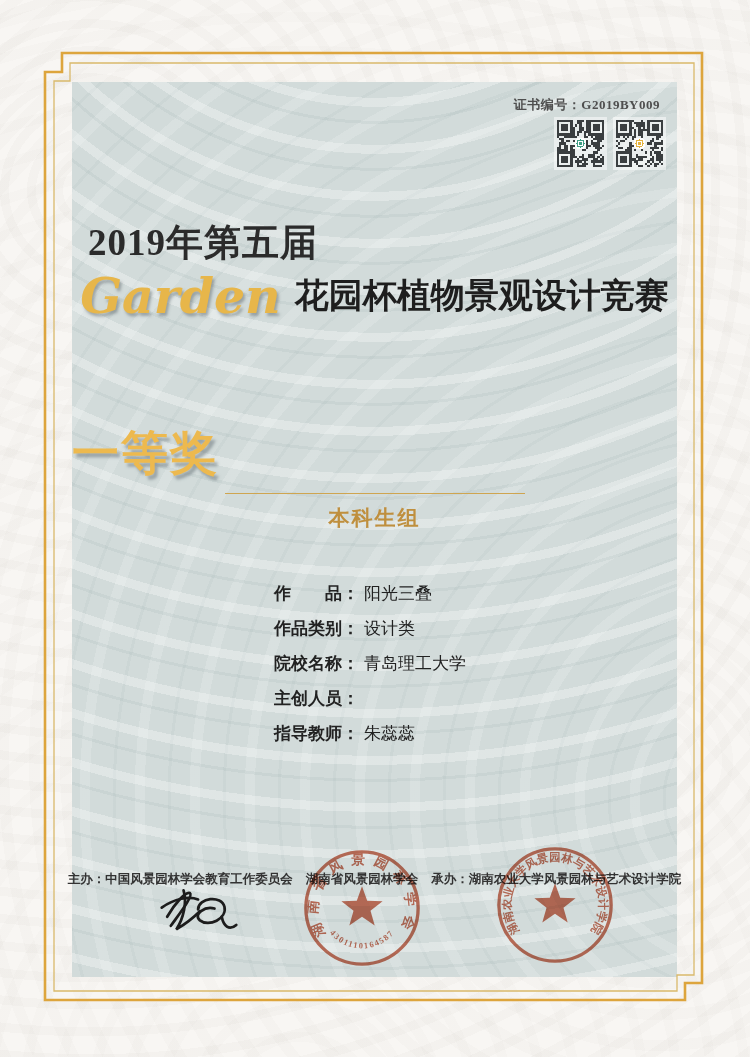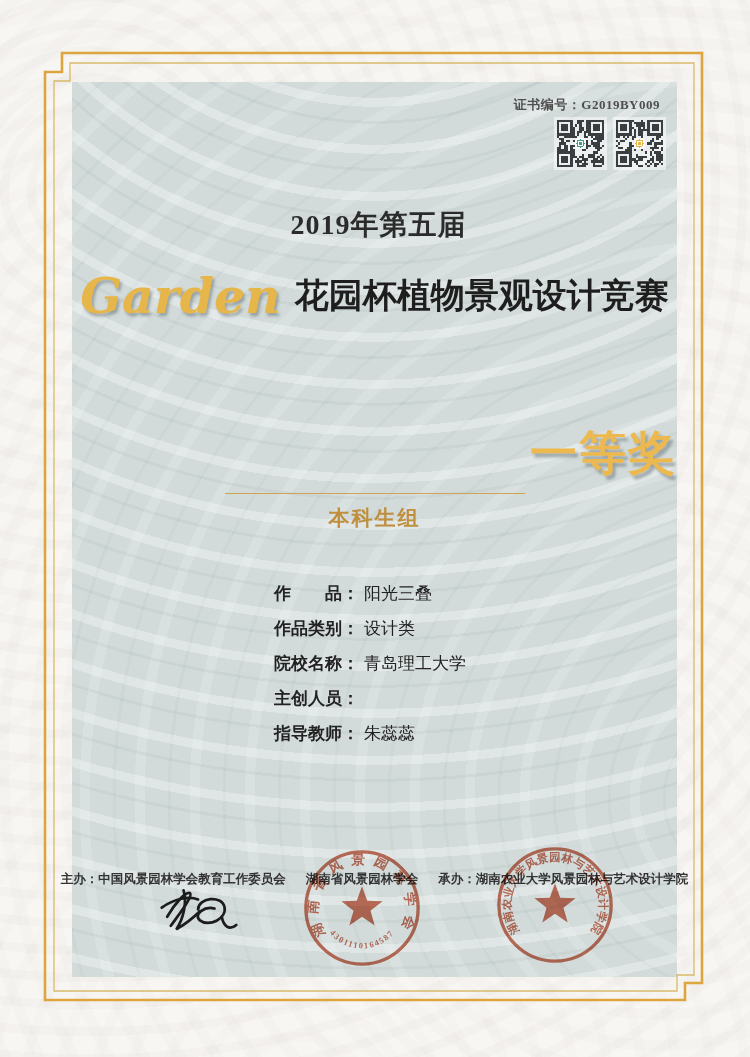--- a/index.html
+++ b/index.html
@@ -17,39 +17,39 @@
     position:absolute;left:72px;top:82px;width:605px;height:895px;z-index:1;
     background-color:#d2dbda;
     background-image:
       repeating-radial-gradient(circle at 50% -35%, rgba(255,255,255,0.30) 0 9px, rgba(0,0,0,0) 9px 23px, rgba(125,150,150,0.10) 23px 26px, rgba(0,0,0,0) 26px 47px),
       repeating-radial-gradient(circle at 112% 80%, rgba(255,255,255,0.16) 0 10px, rgba(0,0,0,0) 10px 29px, rgba(125,150,150,0.07) 29px 32px, rgba(0,0,0,0) 32px 55px);
   }
   .cert-no{position:absolute;top:14px;right:17px;font-family:"Liberation Serif",serif;
     font-size:13px;font-weight:600;color:#4f4f4f;letter-spacing:.5px;}
   .qr-row{position:absolute;top:35px;right:11px;display:flex;gap:6px;}
   .qr{width:53px;height:53px;shape-rendering:crispEdges;}
-  .year-title{position:absolute;top:120px;left:0;width:100%;margin:4px;text-align:center;
-    font-family:"Liberation Serif",serif;font-size:28px;font-weight:600;color:#2b2b2b;letter-spacing:1px;}
+  .year-title{position:absolute;top:120px;left:0;width:100%;margin:16px;text-align:left;
+    font-family:"Liberation Serif",serif;font-size:37px;font-weight:600;color:#2b2b2b;letter-spacing:1px;}
   .comp-line{position:absolute;top:178px;left:0;width:100%;height:72px;
     display:flex;align-items:center;justify-content:center;}
   .garden{font-family:"DejaVu Serif",serif;font-style:italic;font-weight:bold;font-size:49px;
     color:#e7b64a;margin-right:14px;text-shadow:2px 3px 3px rgba(96,106,110,0.5);}
   .comp-title{font-family:"Liberation Serif",serif;font-size:34px;font-weight:600;color:#1e1e1e;}
-  .award{position:absolute;top:340px;left:0;width:100%;text-align:right;
+  .award{position:absolute;top:340px;left:0;width:100%;text-align:left;
     font-size:47px;font-weight:bold;color:#edb94e;letter-spacing:2px;
     text-shadow:3px 4px 3px rgba(108,118,124,0.55);}
   .divider{position:absolute;top:411px;left:153px;width:300px;height:1px;background:#cfa550;}
   .group{position:absolute;top:422px;left:0;width:100%;text-align:center;
     font-size:21px;font-weight:bold;color:#bf8f3e;letter-spacing:2px;}
   .fields{position:absolute;top:500px;left:202px;}
   .field-row{height:35px;display:flex;align-items:flex-start;font-size:17px;color:#222;}
   .field-label{font-weight:bold;}
   .field-value{margin-left:5px;font-weight:500;}
   .organizers{position:absolute;top:789px;left:0;width:100%;display:flex;justify-content:center;
-    gap:20px;font-size:12.5px;font-weight:bold;color:#333;white-space:nowrap;text-align:center;}
+    gap:13px;font-size:12.5px;font-weight:bold;color:#333;white-space:nowrap;text-align:center;}
   .org-label{font-weight:bold;}
   .signature{position:absolute;left:86px;top:802px;width:82px;height:60px;}
   .seal{position:absolute;width:128px;height:128px;opacity:.88;mix-blend-mode:multiply;}
   .seal-left{left:226px;top:762px;}
   .seal-right{left:419px;top:759px;}
   .seal-ring{fill:none;stroke:#c45f46;stroke-width:3.4px;}
   .seal-fill{fill:#c45f46;}
   .seal-text{fill:#c45f46;font-family:"Liberation Serif",serif;font-weight:bold;}
 </style>
 </head>

